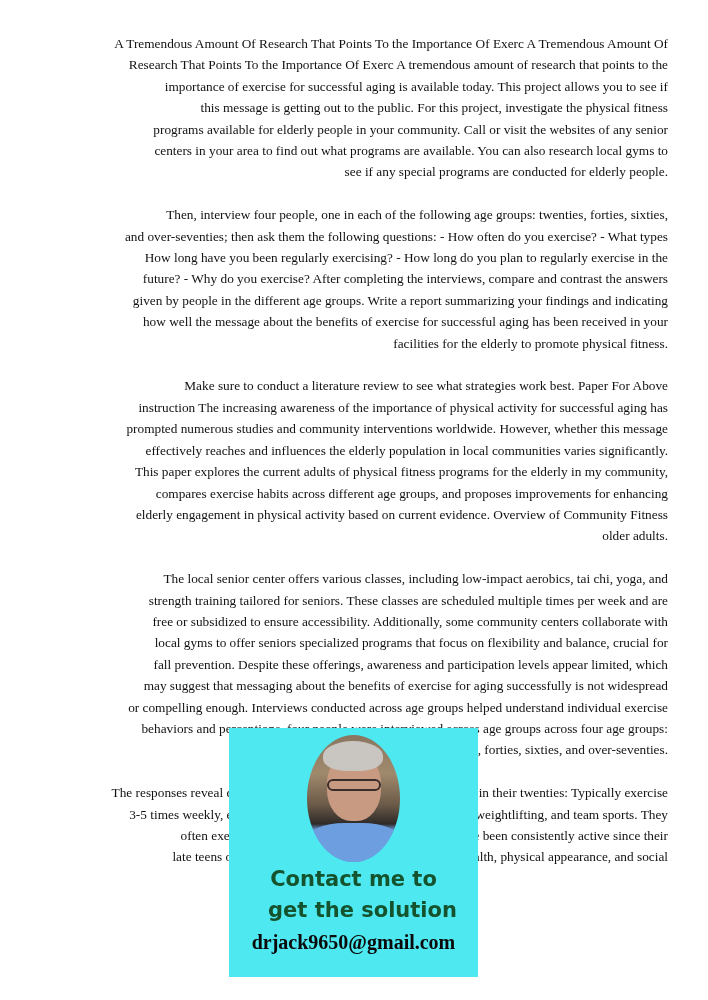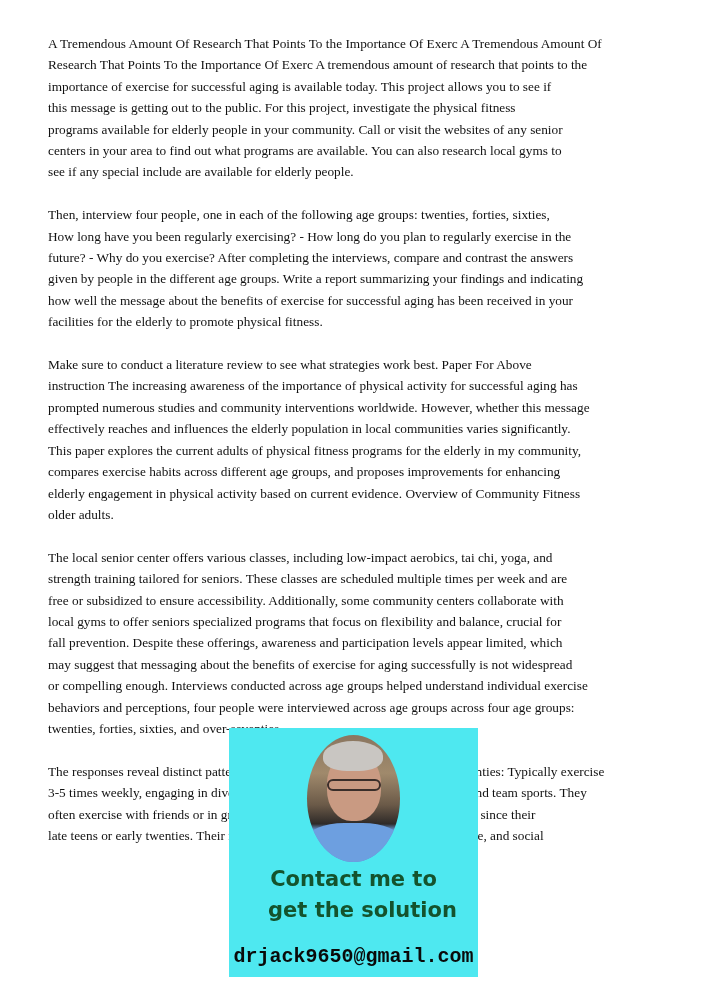--- a/index.html
+++ b/index.html
@@ -2,21 +2,21 @@
 <html><head>
   <meta charset="utf-8">
   <style>
     html, body { margin: 0; padding: 0; background: #ffffff; }
     body { width: 708px; height: 1000px; position: relative; overflow: hidden; }
     .page {
       position: absolute; left: 48px; top: 33px; width: 620px;
       font-family: "Liberation Serif", serif; font-size: 13.3px; line-height: 21.4px; color: #111;
     }
     .para { margin: 0 0 21.4px 0; white-space: nowrap; }
-    .line { display: block; }
+    .line { display: block; text-align: right; }
     .promo {
       position: absolute; left: 229px; top: 728px; width: 249px; height: 249px;
       background: #4EE8F0;
     }
     .photo {
       position: absolute; left: 78px; top: 7px; width: 93px; height: 127px;
       border-radius: 50%; overflow: hidden;
       background: linear-gradient(180deg, #8a7660 0%, #a08a6c 30%, #6b5a48 55%, #2e2a28 70%, #6a9ad8 75%, #5f8fd2 100%);
     }
     .photo .hair { position: absolute; left: 16px; top: 6px; width: 60px; height: 30px; border-radius: 50% 50% 40% 40%; background: #c9c6c2; }
@@ -24,38 +24,39 @@
     .photo .glasses { position: absolute; left: 20px; top: 44px; width: 54px; height: 12px; border: 2px solid #3a2e2a; border-radius: 6px; box-sizing: border-box; }
     .photo .shirt { position: absolute; left: 0; top: 88px; width: 93px; height: 40px; background: #6d9fe0; border-radius: 40% 40% 0 0; }
     .promo-line {
       position: absolute; left: 0; width: 249px; text-align: center;
       font-family: "DejaVu Sans", sans-serif; font-weight: bold; color: #14532d;
     }
     .promo-line.l1 { top: 139px; font-size: 21px; }
     .promo-line.l2 { top: 170px; font-size: 21px; padding-left: 9px; }
     .promo-email {
       position: absolute; left: 0; top: 203px; width: 249px; text-align: center;
-      font-family: Liberation Mono, monospace; font-weight: bold; font-size: 20px; color: #0a0a0a; margin-top: 14px;
+      font-family: Liberation Serif, serif; font-weight: bold; font-size: 20px; color: #0a0a0a;
     }
   </style>
 </head>
 <body>
 
 <div class="page">
   <p class="para">
     <span class="line">A Tremendous Amount Of Research That Points To the Importance Of Exerc A Tremendous Amount Of</span>
     <span class="line">Research That Points To the Importance Of Exerc A tremendous amount of research that points to the</span>
     <span class="line">importance of exercise for successful aging is available today. This project allows you to see if</span>
     <span class="line">this message is getting out to the public. For this project, investigate the physical fitness</span>
     <span class="line">programs available for elderly people in your community. Call or visit the websites of any senior</span>
     <span class="line">centers in your area to find out what programs are available. You can also research local gyms to</span>
-    <span class="line">see if any special include are available for elderly people.</span>
+    <span class="line">see if any special programs are conducted for elderly people.</span>
   </p>
   <p class="para">
     <span class="line">Then, interview four people, one in each of the following age groups: twenties, forties, sixties,</span>
+    <span class="line">and over-seventies; then ask them the following questions: - How often do you exercise? - What types</span>
     <span class="line">How long have you been regularly exercising? - How long do you plan to regularly exercise in the</span>
     <span class="line">future? - Why do you exercise? After completing the interviews, compare and contrast the answers</span>
     <span class="line">given by people in the different age groups. Write a report summarizing your findings and indicating</span>
     <span class="line">how well the message about the benefits of exercise for successful aging has been received in your</span>
     <span class="line">facilities for the elderly to promote physical fitness.</span>
   </p>
   <p class="para">
     <span class="line">Make sure to conduct a literature review to see what strategies work best. Paper For Above</span>
     <span class="line">instruction The increasing awareness of the importance of physical activity for successful aging has</span>
     <span class="line">prompted numerous studies and community interventions worldwide. However, whether this message</span>

